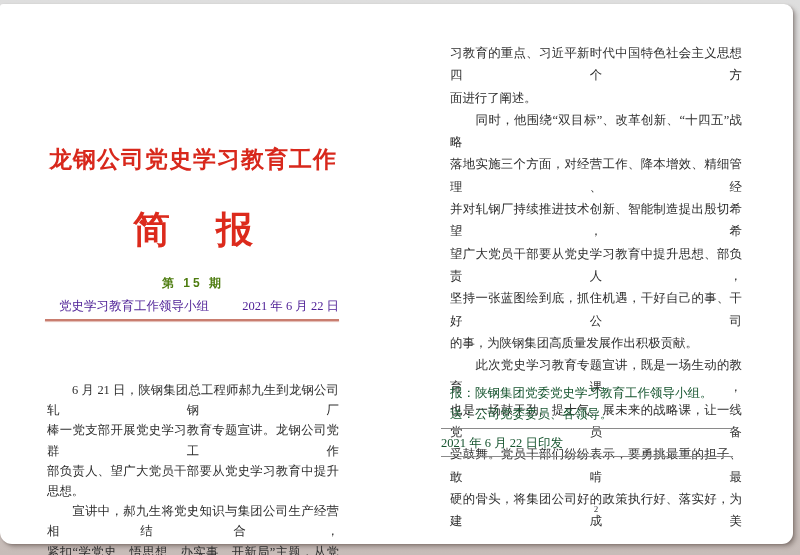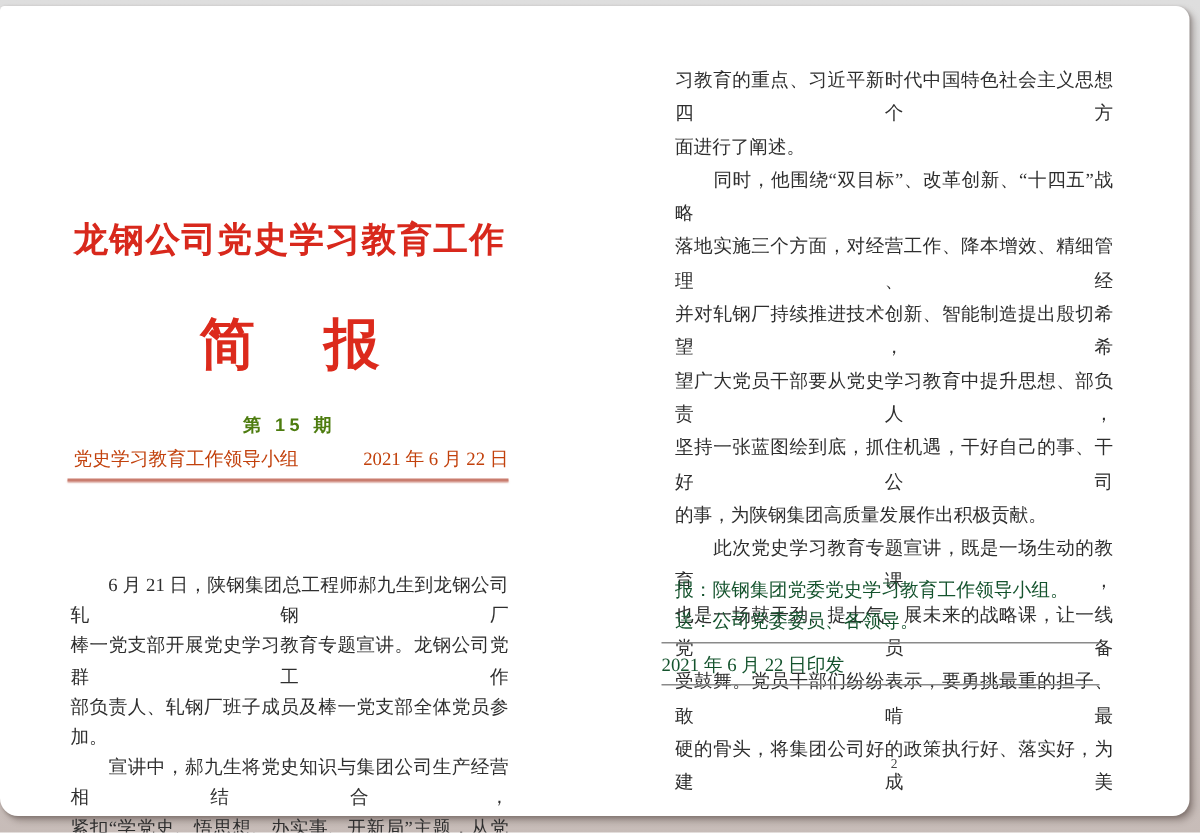--- a/index.html
+++ b/index.html
@@ -31,23 +31,23 @@
     font-family:"Liberation Sans","DejaVu Sans",sans-serif;
     font-weight:700;font-size:37px;line-height:40px;
     color:#dc2a1c;
   }
   .issue{
     position:absolute;top:271px;left:0;right:0;
     text-align:center;font-size:12px;letter-spacing:3px;color:#4d7c0f;
     font-family:"Liberation Sans","DejaVu Sans",sans-serif;font-weight:600;
   }
   .issuer-row{
-    position:absolute;top:294px;left:2px;right:0;
+    position:absolute;top:294px;left:12px;right:0;
     display:flex;justify-content:space-between;
-    font-size:12.5px;color:#c2410c;white-space:nowrap;
+    font-size:12.5px;color:#4c1d95;white-space:nowrap;
   }
   .red-rule{
     position:absolute;top:315px;left:-2px;right:0;height:2px;
     background:#c97d6f;
     box-shadow:0 1px 1px rgba(201,125,111,.55);
   }
   .article-heading{
     position:absolute;top:338px;left:0;right:0;
     text-align:center;
     font-family:"Liberation Sans","DejaVu Sans",sans-serif;
@@ -93,21 +93,21 @@
       <span>党史学习教育工作领导小组</span>
       <span>2021 年 6 月 22 日</span>
     </div>
 
     <div class="red-rule"></div>
 
 
     <div class="body-text body-1">
       <div class="bl">　　6 月 21 日，陕钢集团总工程师郝九生到龙钢公司轧钢厂</div>
       <div class="bl">棒一党支部开展党史学习教育专题宣讲。龙钢公司党群工作</div>
-      <div class="bl end">部负责人、轧钢厂班子成员及棒一党支部全体党员参加。</div>
+      <div class="bl end">部负责人、望广大党员干部要从党史学习教育中提升思想。</div>
       <div class="bl">　　宣讲中，郝九生将党史知识与集团公司生产经营相结合，</div>
       <div class="bl">紧扣“学党史、悟思想、办实事、开新局”主题，从党史学</div>
 
     </div>
 
     <div class="pageno">1</div>
   </div>
 
   <div class="page page-2">
     <div class="body-text body-2">

